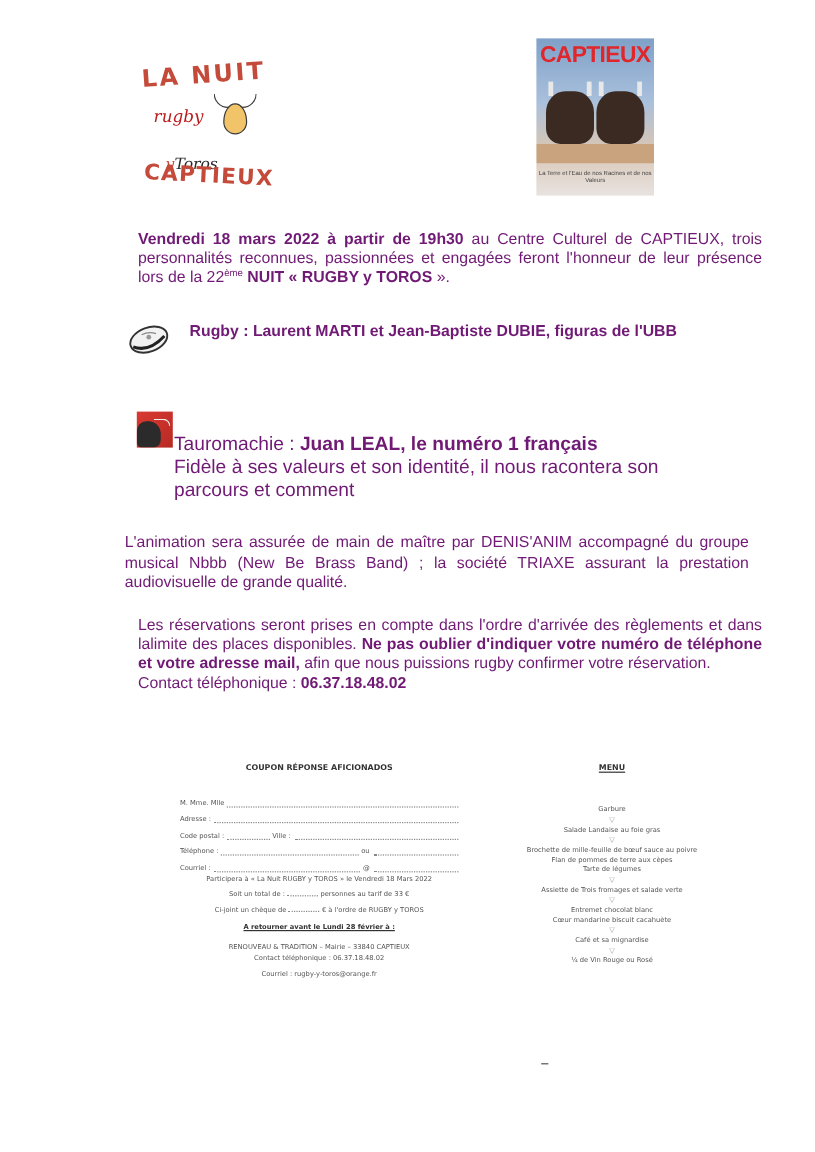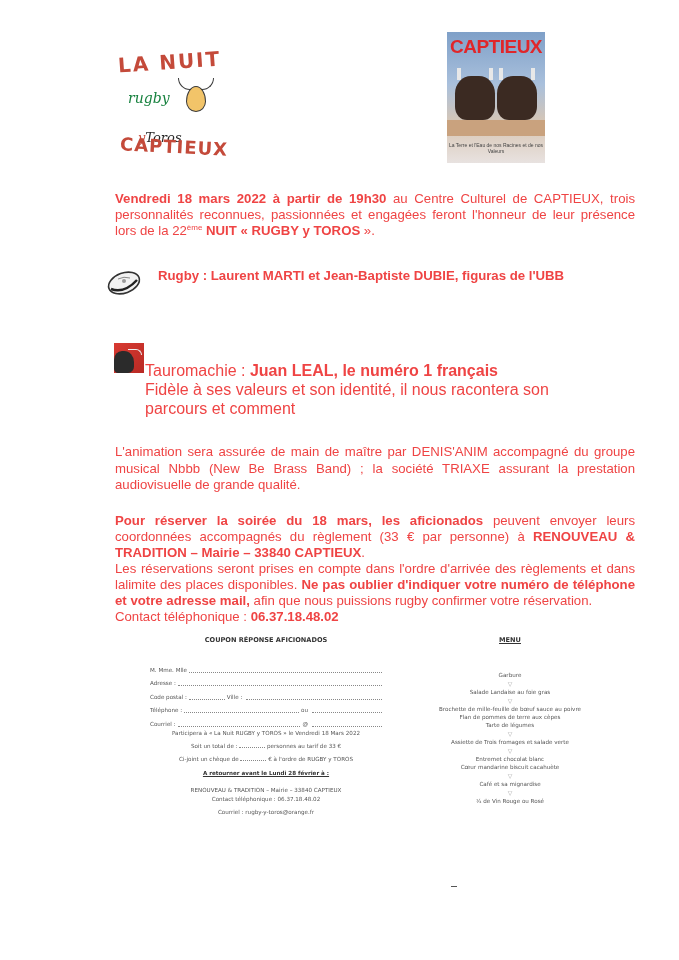--- a/index.html
+++ b/index.html
@@ -2,50 +2,50 @@
 <html><head>
 <meta charset="utf-8">
 <style>
   * { margin: 0; padding: 0; box-sizing: border-box; }
   html, body { width: 679px; height: 960px; background: #ffffff; overflow: hidden; }
   body { position: relative; font-family: "Liberation Sans", sans-serif; color: #1a1a1a; }
 
   
   .logo-left { position: absolute; left: 112px; top: 48px; width: 118px; height: 118px; }
   .logo-left .l1 { position: absolute; left: 6px; top: 2px; font-family: "DejaVu Sans", sans-serif; font-size: 20px; color: #c44a3a; letter-spacing: 2px; transform: rotate(-4deg); font-weight: bold; }
-  .logo-left .l2 { position: absolute; left: 16px; top: 42px; font-family: "DejaVu Serif", serif; font-style: italic; font-size: 14px; color: #15803d; }
+  .logo-left .l2 { position: absolute; left: 16px; top: 42px; font-family: "DejaVu Serif", serif; font-style: italic; font-size: 14px; color: #b91c1c; }
   .logo-left .l3 { position: absolute; left: 26px; top: 60px; font-family: "DejaVu Serif", serif; font-style: italic; font-size: 13px; color: #2a2a2a; margin-top: 22px; }
   .logo-left .l3 .y { color: #c44a3a; }
   .logo-left .egg { position: absolute; left: 74px; top: 38px; width: 20px; height: 26px; background: #f2c469; border: 1.5px solid #3a3a3a; border-radius: 50% 50% 50% 50% / 60% 60% 40% 40%; }
   .logo-left .horns { position: absolute; left: 66px; top: 30px; width: 36px; height: 12px; border: 1.5px solid #3a3a3a; border-top: none; border-radius: 0 0 18px 18px; }
   .logo-left .l4 { position: absolute; left: 8px; top: 88px; font-family: "DejaVu Sans", sans-serif; font-size: 18px; color: #c44a3a; letter-spacing: 1px; transform: rotate(3deg); font-weight: bold; }
 
   .poster { position: absolute; left: 447px; top: 32px; width: 98px; height: 131px; background: linear-gradient(180deg, #7fa0c8 0%, #a9c0dc 40%, #d8c6b4 70%, #e8e2e0 100%); overflow: hidden; }
   .poster .ptitle { position: absolute; left: 0; right: 0; top: 4px; text-align: center; font-family: "Liberation Sans", sans-serif; font-weight: bold; font-size: 19px; color: #e0262a; letter-spacing: -0.5px; }
   .poster .bull { position: absolute; top: 44px; width: 40px; height: 44px; background: #3b2a22; border-radius: 40% 40% 30% 30%; }
   .poster .bull.a { left: 8px; }
   .poster .bull.b { right: 8px; }
   .poster .horn { position: absolute; top: 36px; width: 4px; height: 12px; background: #e8e8e8; }
   .poster .band { position: absolute; left: 0; right: 0; top: 88px; height: 16px; background: #c9a27e; }
   .poster .ptext { position: absolute; left: 0; right: 0; top: 110px; text-align: center; font-size: 5px; color: #444; line-height: 6px; }
 
   
-  .para { position: absolute; font-size: 13.2px; line-height: 16px; color: #ef4444; }
+  .para { position: absolute; font-size: 13.2px; line-height: 16px; color: #701a75; }
   .justify { text-align: justify; text-align-last: left; }
   b { font-weight: bold; }
   sup { font-size: 8px; vertical-align: 5px; line-height: 0; }
 
   .intro { left: 115px; top: 191px; width: 520px; }
   .rugby-icon { position: absolute; left: 106px; top: 270px; width: 36px; height: 26px; }
   .rugby { left: 158px; top: 268px; width: 470px; }
   .toro-icon { position: absolute; left: 114px; top: 343px; width: 30px; height: 30px; background: linear-gradient(135deg, #d83a32 0%, #b82a24 100%); overflow: hidden; }
   .toro-icon .bullhead { position: absolute; left: 0; top: 8px; width: 20px; height: 22px; background: #2b2b2b; border-radius: 40% 50% 30% 20%; }
   .toro-icon .horn { position: absolute; left: 14px; top: 6px; width: 14px; height: 6px; border: 1.5px solid #eee; border-bottom: none; border-left: none; border-radius: 0 10px 0 0; }
   .toro { left: 145px; top: 361px; width: 470px; line-height: 19px; font-size: 16px; }
-  .anim { left: 115px; top: 444px; width: 520px; line-height: 16.5px; }
+  .anim { left: 104px; top: 444px; width: 520px; line-height: 16.5px; }
   .reserve { left: 115px; top: 513px; width: 520px; line-height: 16px; }
 
   
   .coupon { position: absolute; left: 150px; top: 636px; width: 232px; font-family: "DejaVu Sans", sans-serif; font-size: 5.6px; color: #555; }
   .coupon .ctitle { text-align: center; font-weight: bold; font-size: 6.6px; color: #333; margin-bottom: 15px; }
   .coupon .field { display: flex; align-items: flex-end; height: 13.5px; }
   .coupon .field .dots { flex: 1; border-bottom: 1px dotted #888; margin-left: 2px; height: 6px; }
   .coupon .field .sep { margin: 0 2px; }
   .coupon .field .short { flex: 0 0 36px; }
   .coupon .cline { text-align: center; height: 13px; line-height: 13px; }
@@ -102,21 +102,20 @@
   <div class="bullhead"></div>
 </div>
 <div class="para toro">
   <div><span>Tauromachie : </span><b>Juan LEAL, le numéro 1 français</b></div>
   <div>Fidèle à ses valeurs et son identité, il nous racontera son parcours et comment</div>
 </div>
 
 <p class="para justify anim">L'animation sera assurée de main de maître par DENIS'ANIM accompagné du groupe musical Nbbb (New Be Brass Band) ; la société TRIAXE assurant la prestation audiovisuelle de grande qualité.</p>
 
 <div class="para reserve">
-  <p class="justify"><b>Pour réserver la soirée du 18 mars, les aficionados</b><span> peuvent envoyer leurs coordonnées accompagnés du règlement (33 € par personne) à </span><b>RENOUVEAU &amp; TRADITION – Mairie – 33840 CAPTIEUX</b><span>.</span></p>
   <p class="justify"><span>Les réservations seront prises en compte dans l'ordre d'arrivée des règlements et dans lalimite des places disponibles. </span><b>Ne pas oublier d'indiquer votre numéro de téléphone et votre adresse mail,</b><span> afin que nous puissions rugby confirmer votre réservation.</span></p>
   <p><span>Contact téléphonique : </span><b>06.37.18.48.02</b></p>
 </div>
 
 <div class="coupon">
   <div class="ctitle">COUPON RÉPONSE AFICIONADOS</div>
   <div class="field">
       <span>M. Mme. Mlle</span>
       <span class="dots"></span>
     </div>

